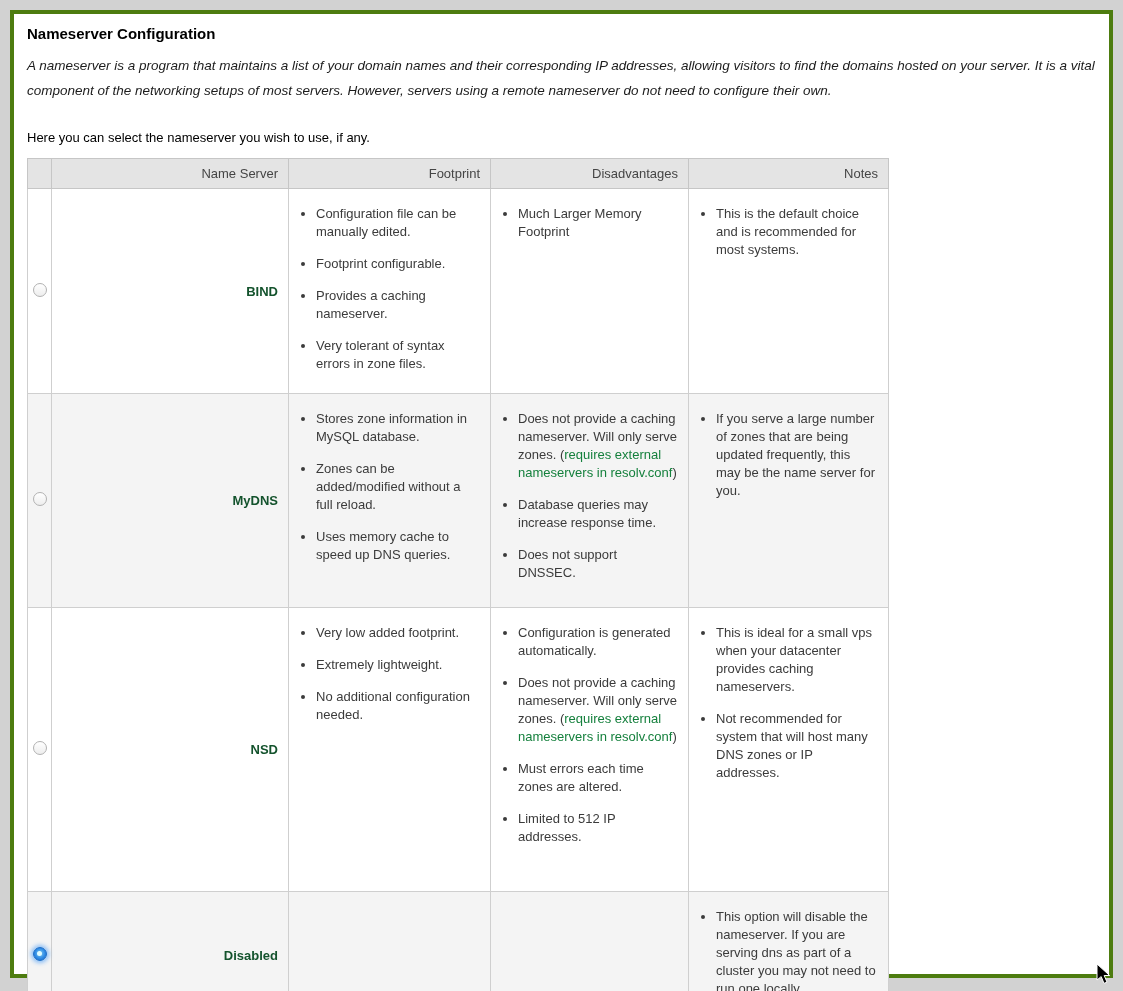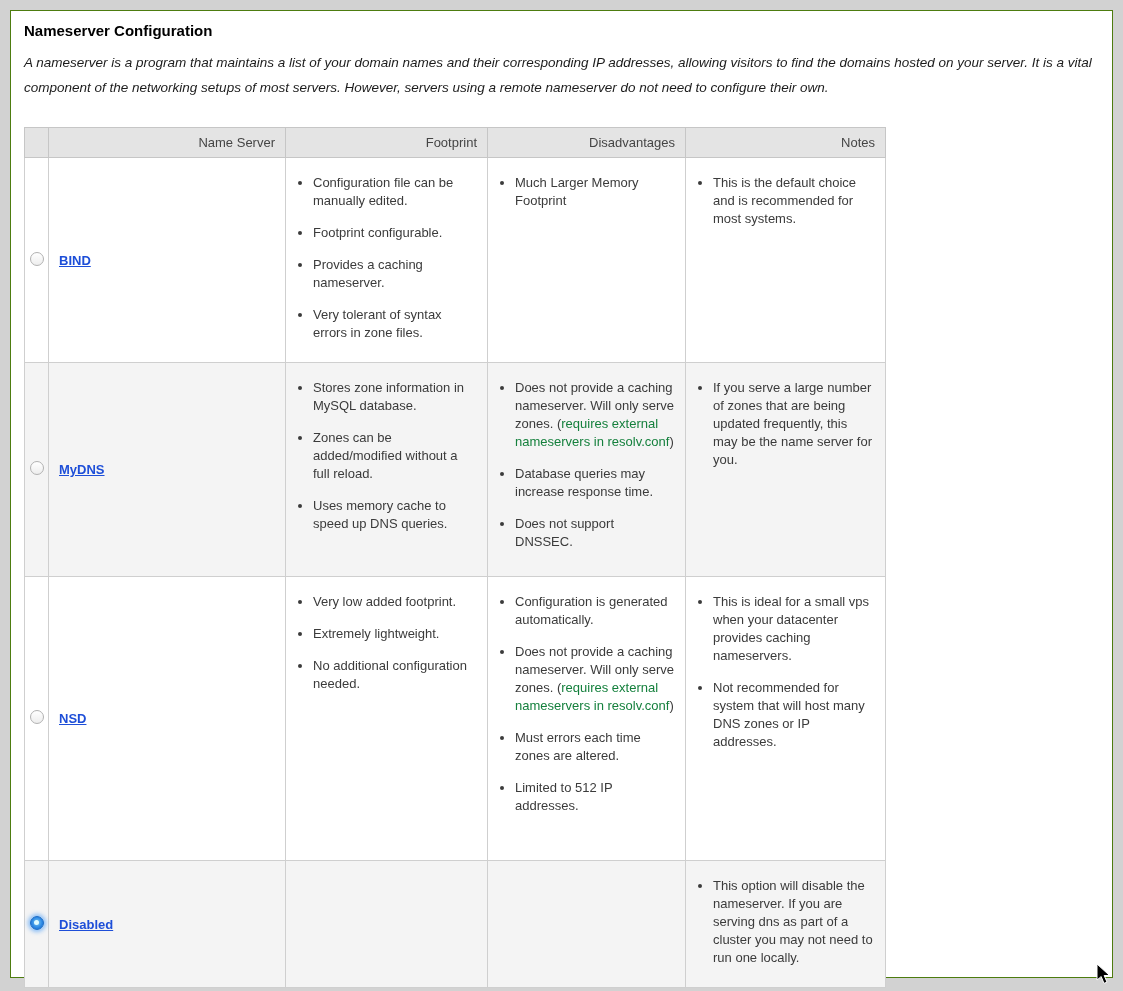--- a/index.html
+++ b/index.html
@@ -9,21 +9,21 @@
     background: #d2d2d2;
     font-family: "Liberation Sans", "DejaVu Sans", sans-serif;
     position: relative;
     overflow: hidden;
   }
   .panel {
     position: absolute;
     left: 10px; top: 10px;
     width: 1103px; height: 968px;
     background: #ffffff;
-    border: 1px solid #4d7c0f;
+    border: 4px solid #4d7c0f;
   }
   .panel-inner { padding: 11px 13px; }
   .page-title {
     font-size: 15px;
     font-weight: bold;
     color: #000000;
     margin: 0 0 11px 0;
   }
   .description {
     font-style: italic;
@@ -71,24 +71,23 @@
   .ns-table tbody tr:nth-child(2) { height: 214px; }
   .ns-table tbody tr:nth-child(3) { height: 284px; }
   .ns-table tbody tr:nth-child(4) { height: 114px; }
   td.radio-cell {
     vertical-align: middle;
     text-align: center;
     padding: 0 4px;
   }
   td.name-cell {
     vertical-align: middle;
-    text-align: left;
+    text-align: right;
     font-weight: bold;
-    color: #1d4ed8;
-    text-decoration: underline;
+    color: #14532d;
   }
   ul.cell-list {
     margin: 10px 0 0 0;
     padding: 0 0 0 17px;
   }
   ul.cell-list li {
     margin: 2px 0 14px 0;
     line-height: 18px;
   }
   a.resolv-link {
@@ -126,20 +125,21 @@
     pointer-events: none;
   }
 </style>
 </head>
 <body>
 
 <div class="panel">
   <div class="panel-inner">
     <h1 class="page-title">Nameserver Configuration</h1>
     <p class="description">A nameserver is a program that maintains a list of your domain names and their corresponding IP addresses, allowing visitors to find the domains hosted on your server. It is a vital component of the networking setups of most servers. However, servers using a remote nameserver do not need to configure their own.</p>
+    <p class="prompt">Here you can select the nameserver you wish to use, if any.</p>
 
     <table class="ns-table">
       <colgroup>
         <col class="c-radio">
           <col class="c-name">
           <col class="c-adv">
           <col class="c-dis">
           <col class="c-notes">
       </colgroup>
       <thead>

